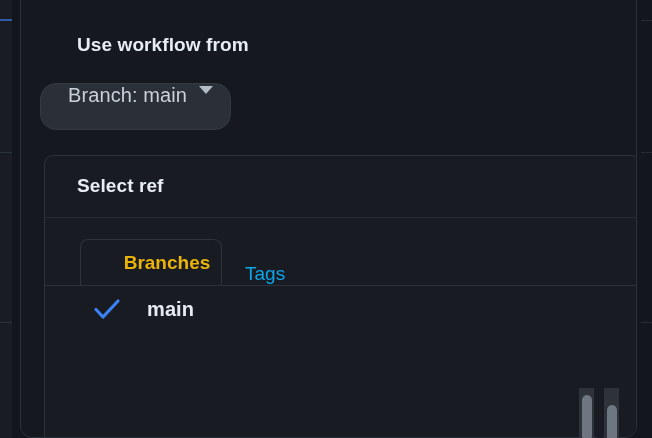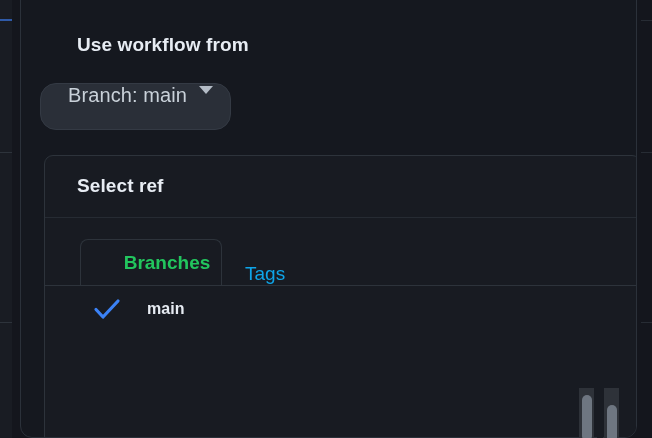--- a/index.html
+++ b/index.html
@@ -223,21 +223,21 @@
     white-space: nowrap;
     cursor: pointer;
   }
   .tab-branches {
     left: 35px;
     width: 142px;
     background: #181b22;
     border: 1px solid #2d333b;
     border-bottom: none;
     border-radius: 8px 8px 0 0;
-    color: #22c55e;
+    color: #eab308;
     font-weight: bold;
     padding-left: 32px;
   }
   .tab-tags {
     left: 200px;
     width: 120px;
     color: #0ea5e9;
     font-weight: normal;
     justify-content: flex-start;
     align-items: flex-end;
@@ -259,21 +259,21 @@
     align-items: center;
     cursor: pointer;
   }
   .check-icon {
     margin-left: 48px;
     margin-right: 26px;
     flex: none;
     display: block;
   }
   .ref-list-label {
-    font-size: 16px;
+    font-size: 20px;
     font-weight: bold;
     color: #e6ebf2;
     letter-spacing: 0.1px;
     white-space: nowrap;
   }
 
   
   .scrollbar {
     position: absolute;
     bottom: 0;

